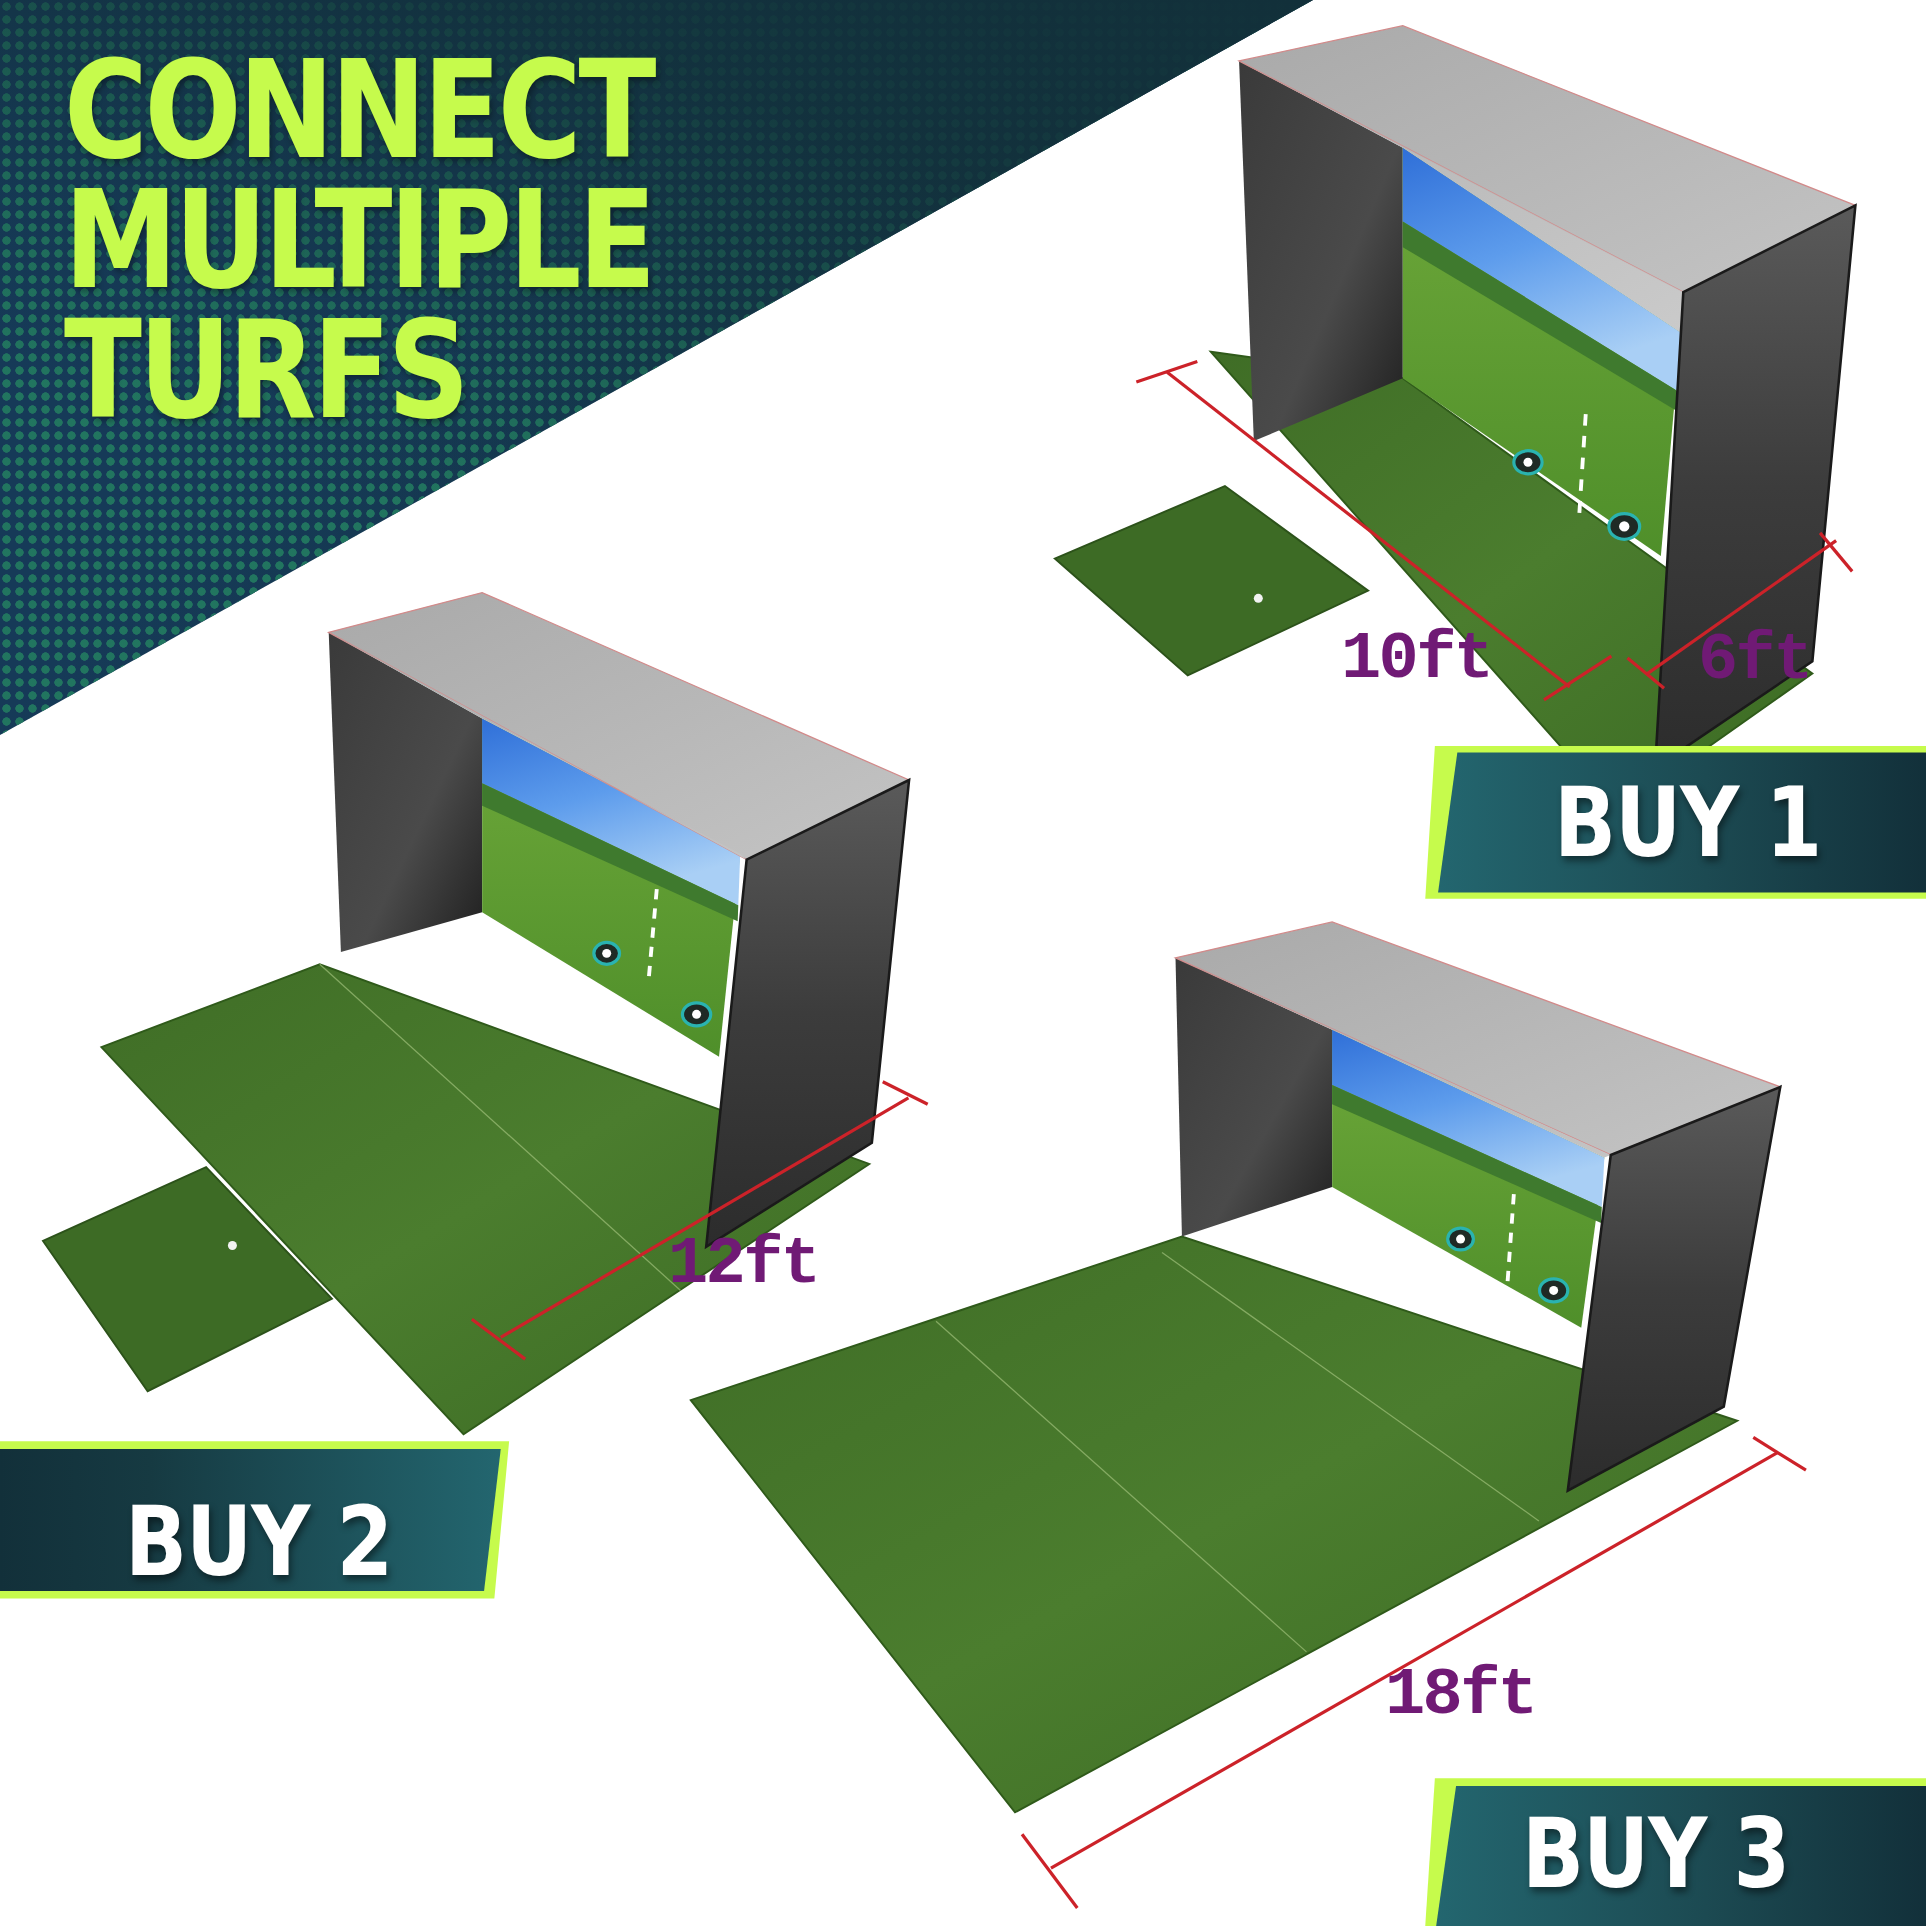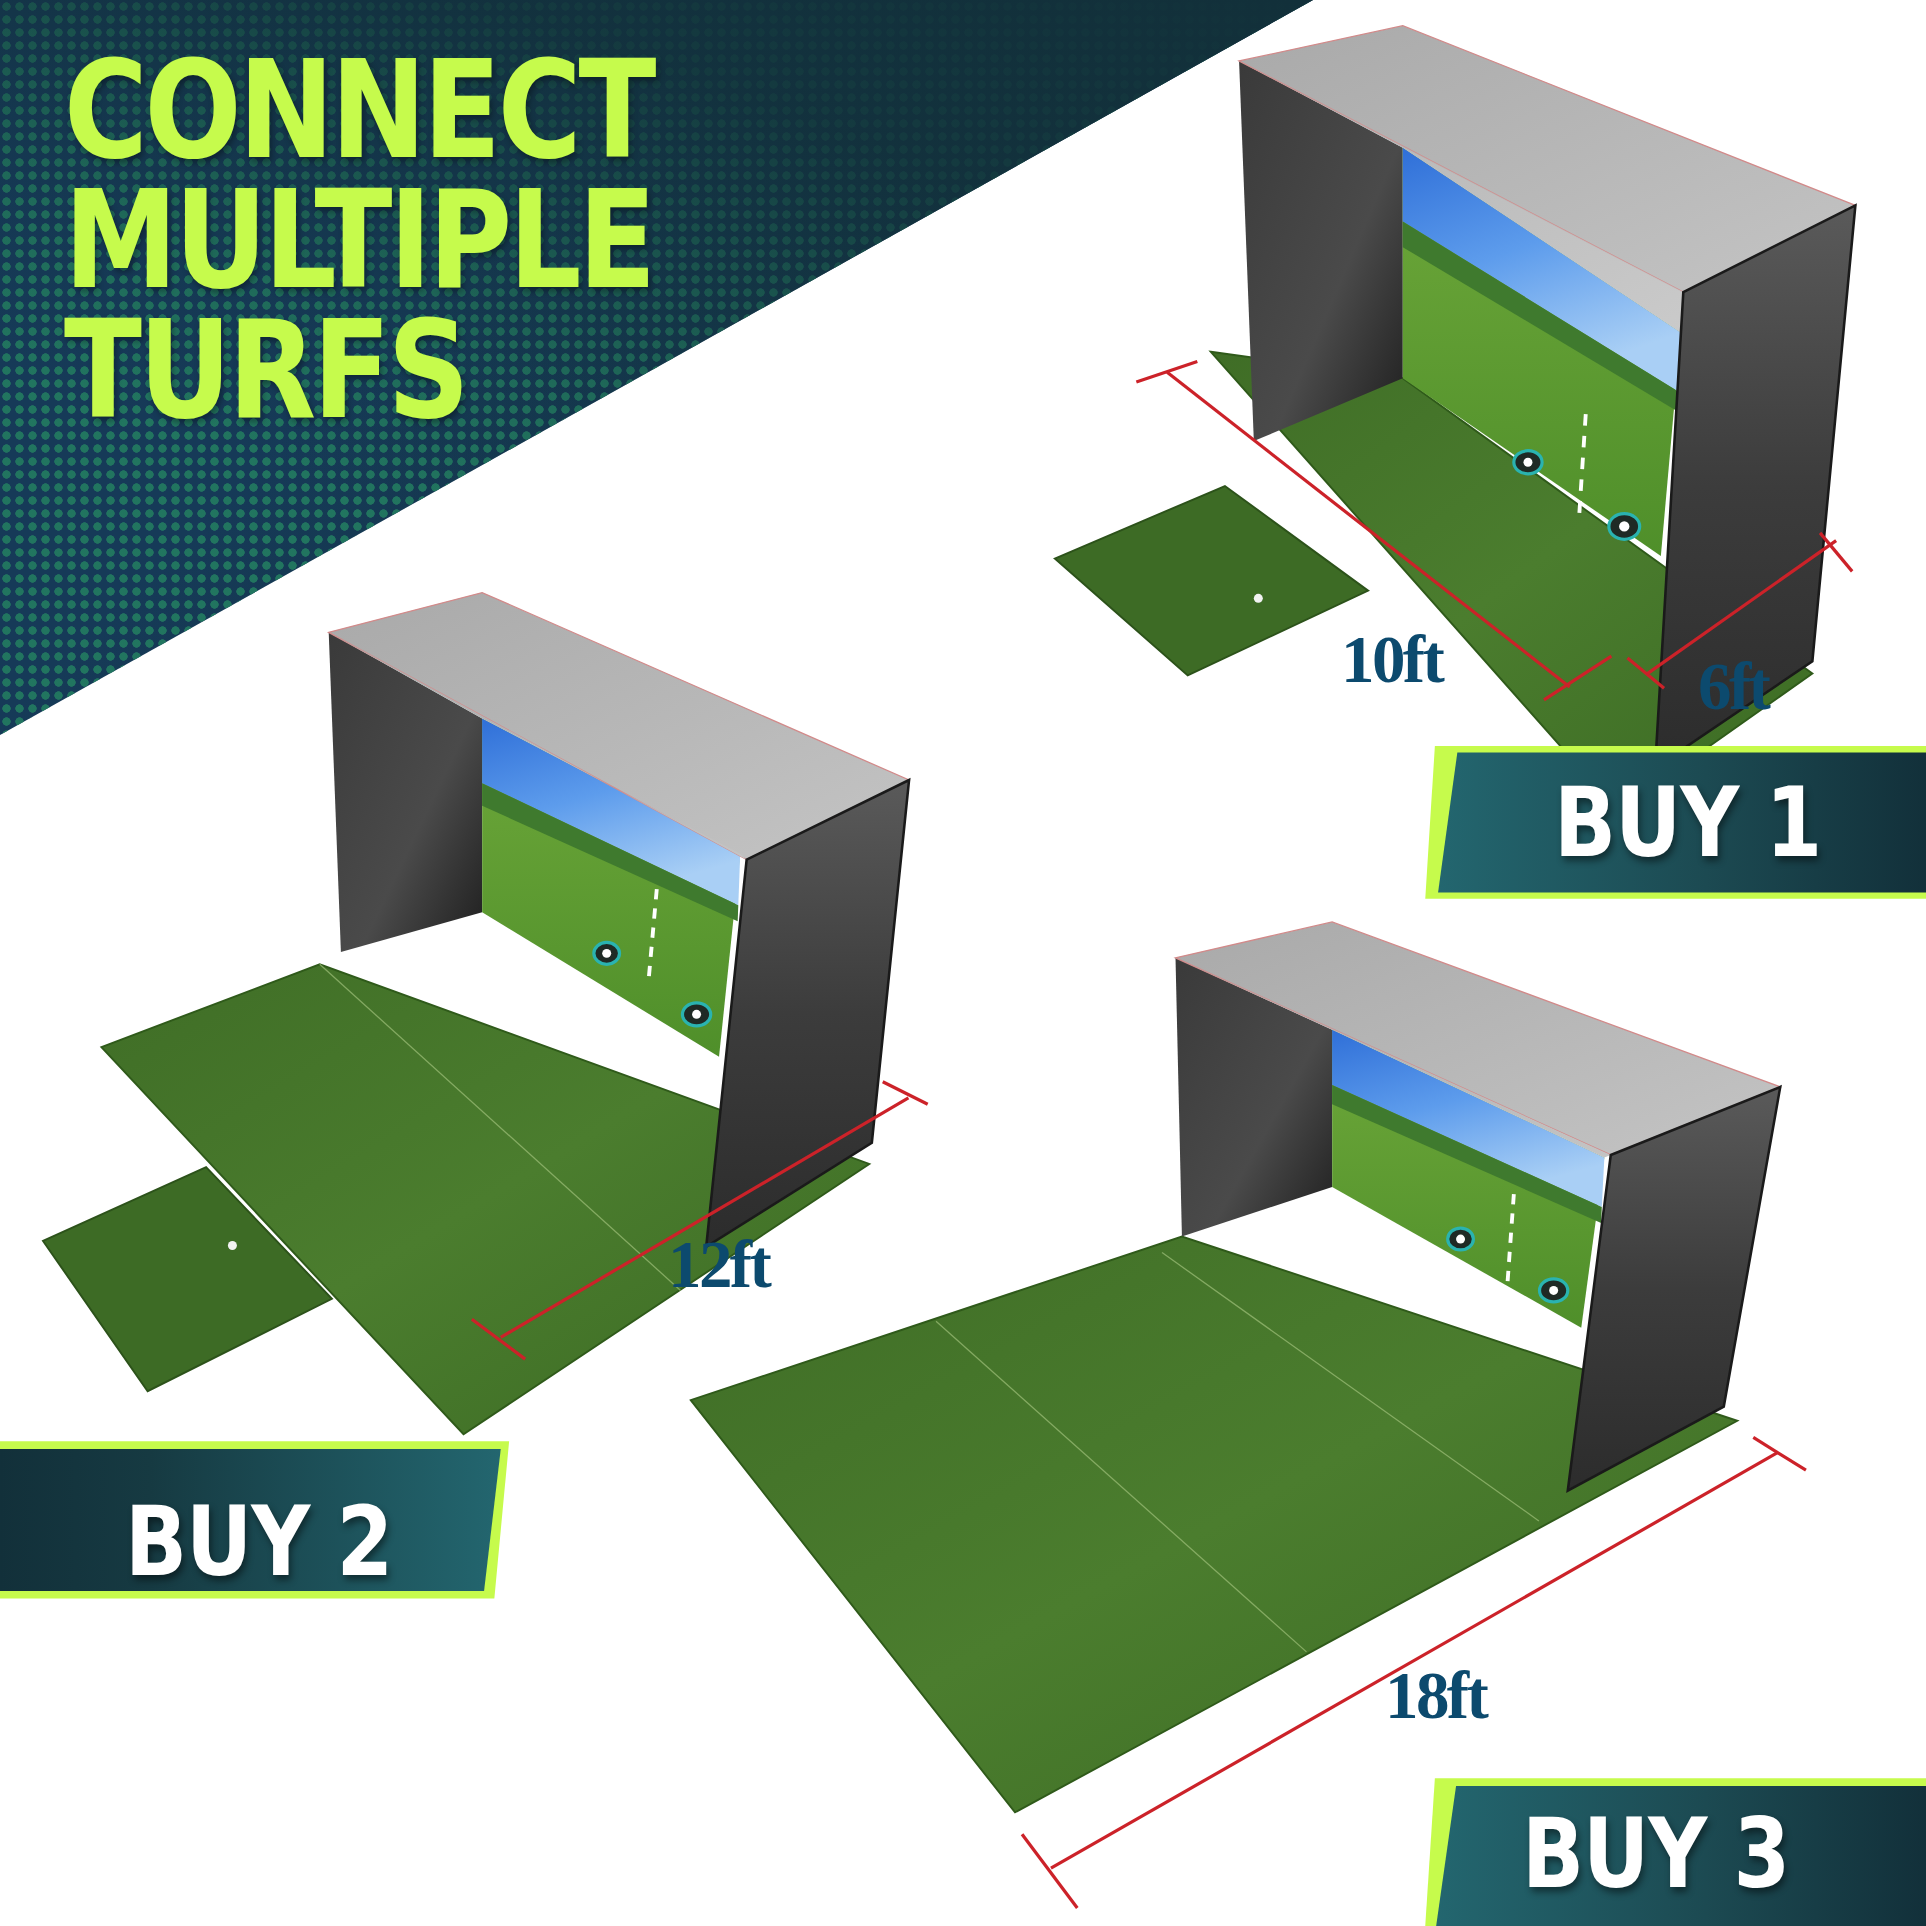--- a/index.html
+++ b/index.html
@@ -30,22 +30,22 @@
     font-size: 136px; line-height: 130px;
     letter-spacing: -3.9px;
     transform: scaleX(0.84); transform-origin: left top;
     text-shadow: 2.6px 3.9px 6.4px rgba(0,0,0,0.35);
   }
   .title span { display: block; }
 
   svg.scene { position: absolute; left: 0; top: 0; width: 1926px; height: 1926px; }
 
   .dim-label {
-    position: absolute; color: #0c4a6e; font-weight: bold;
-    font-family: Liberation Serif, serif;
+    position: absolute; color: #701a75; font-weight: bold;
+    font-family: Liberation Mono, monospace;
     font-size: 67px; line-height: 1; letter-spacing: -2.6px;
   }
 
   .banner {
     position: absolute; height: 154px;
   }
   .banner .label {
     position: absolute; top: 0; height: 100%;
     display: flex; align-items: center;
     color: #ffffff; font-weight: bold;
@@ -218,21 +218,21 @@
     <polygon points="0,2245 793,2245 770,2490 0,2490" fill="#c6fb4c"></polygon>
     <polygon points="0,2257 780,2257 754,2478 0,2478" fill="url(#bannerGradL)"></polygon>
   </g>
   <g>
     <polygon points="2235,2770 3000,2770 3000,3000 2220,3000" fill="#c6fb4c"></polygon>
     <polygon points="2268,2782 3000,2782 3000,3000 2237,3000" fill="url(#bannerGradR)"></polygon>
   </g>
 </svg>
 
 <div class="dim-label" style="left:1341px; top:626px;">10ft</div>
-<div class="dim-label" style="left:1698px; top:653px;">6ft</div>
+<div class="dim-label" style="left:1698px; top:627px;">6ft</div>
 <div class="dim-label" style="left:668px; top:1231px;">12ft</div>
 <div class="dim-label" style="left:1385px; top:1662px;">18ft</div>
 
 <div class="banner" style="left:1522px; top:746px; width:404px; height:153px;margin-left:32px;">
   <div class="label" style="left:0;">BUY 1</div>
 </div>
 <div class="banner" style="left:125px; top:1441px; width:360px; height:201px;">
   <div class="label" style="left:0;">BUY 2</div>
 </div>
 <div class="banner" style="left:1522px; top:1782px; width:404px; height:144px;">

